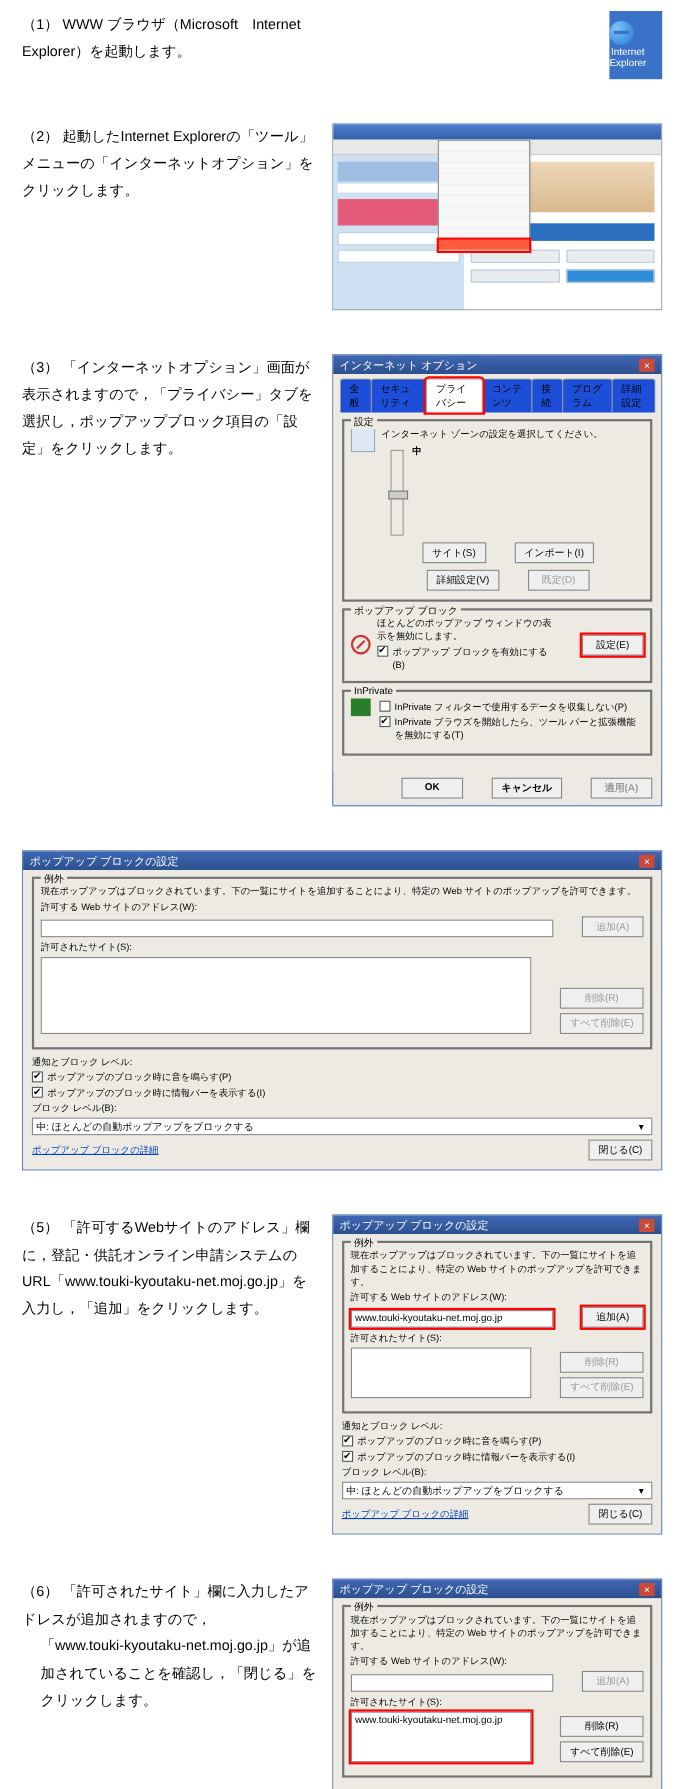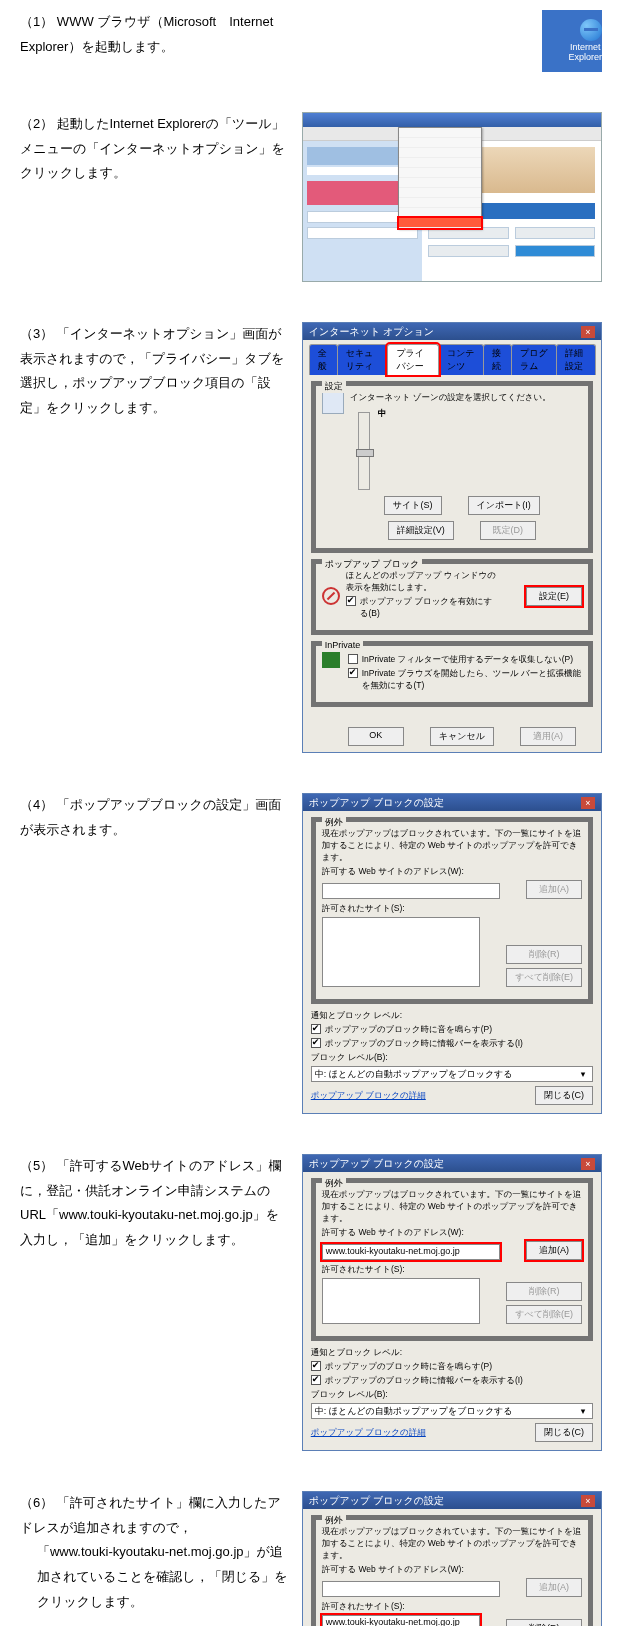--- a/index.html
+++ b/index.html
@@ -3,21 +3,21 @@
 <meta charset="utf-8">
 <style>
   * { box-sizing: border-box; margin: 0; padding: 0; }
   body { font-family: "MS PGothic", "Hiragino Kaku Gothic Pro", sans-serif; background: #fff; font-size: 12px; width: 622px; }
   .step { display: flex; padding: 10px 20px 30px 20px; gap: 14px; align-items: flex-start; }
   .step-text { flex: 0 0 46%; font-size: 13px; line-height: 1.9; color: #000; }
   .step-text .num { display: inline; }
   .step-text .body { margin-left: 1.3em; display: block; }
   .step-img { flex: 1; }
   
-  .ie-icon-box { width: 60px; height: 62px; background: #3a72c7; display: flex; flex-direction: column; align-items: flex-end; justify-content: center; gap: 2px; margin-left: auto; }
+  .ie-icon-box { width: 48px; height: 62px; background: #3a72c7; display: flex; flex-direction: column; align-items: flex-start; justify-content: center; gap: 2px; margin-left: auto; }
   .e-swirl { width: 22px; height: 22px; background: radial-gradient(circle at 30% 30%, #7ec7f9 0%, #2b7dd6 90%); border-radius: 50%; position: relative; }
   .e-swirl::after { content:""; position:absolute; left:4px; top:9px; width:14px; height:3px; background:#3a72c7; }
   .ie-icon-box .lbl { color:#fff; font-size:9px; text-align:center; line-height:1.1; }
   
   .mini-browser { border:1px solid #9aa; background:#e9eff6; height:170px; position:relative; font-size:8px; }
   .mb-titlebar { height:14px; background:linear-gradient(#4f7fd3,#335fa8); }
   .mb-toolbar { height:14px; background:#e8e8e8; border-bottom:1px solid #ccc; }
   .mb-body { display:flex; height:calc(100% - 28px); }
   .mb-left { width:40%; background:#cfe0f3; padding:6px 4px; }
   .mb-left .logo { height:18px; background:#9fbfe2; margin-bottom:2px; }
@@ -35,40 +35,40 @@
   .mb-right .row2 .accent { background:#2e8bd6; }
   
   .dlg { border:1px solid #5b7fb6; background:#eceae3; font-size:9px; color:#000; }
   .dlg-title { height:17px; background:linear-gradient(#3f68b4,#2c4f8e); color:#fff; padding:2px 6px; display:flex; justify-content:space-between; align-items:center; font-size:10px; }
   .dlg-title .x { width:14px; height:12px; background:#c84a3a; color:#fff; text-align:center; font-size:9px; line-height:12px; }
   .tabs { display:flex; background:#eceae3; padding:4px 6px 0 6px; gap:0; font-size:9px; }
   .tab { padding:2px 8px; border:1px solid #999; border-bottom:none; background:#1d4ed8; border-radius:3px 3px 0 0; margin-right:-1px; }
   .tab.active { background:#fff; position:relative; z-index:2; }
   .tab.hl { outline:2px solid red; }
   .dlg-body { background:#eceae3; padding:6px 8px 8px 8px; }
-  .group { border:5px solid #737373; padding:6px 6px 8px 6px; margin-bottom:6px; background:#eceae3; position:relative; }
+  .group { border:2px solid #737373; padding:6px 6px 8px 6px; margin-bottom:6px; background:#eceae3; position:relative; }
   .group-title { position:absolute; top:-6px; left:6px; background:#eceae3; padding:0 3px; font-size:9px; }
   .slider-area { display:flex; gap:6px; align-items:flex-start; }
   .slider-icon { width:22px; height:22px; background:#dfe8f5; border:1px solid #9ab; flex-shrink:0; }
   .slider-col { width:12px; height:78px; border:1px solid #999; margin:4px 2px 0 8px; position:relative; flex-shrink:0; }
   .slider-thumb { position:absolute; left:-3px; top:36px; width:18px; height:8px; background:#ccc; border:1px solid #777; }
   .slider-text { flex:1; font-size:8.5px; line-height:1.4; }
   .med-label { font-weight:bold; margin-bottom:2px; }
   .btn-row { display:flex; gap:6px; margin-top:6px; flex-wrap:wrap; }
   .btn { padding:2px 8px; border:1px solid #888; background:#efefef; font-size:9px; min-width:56px; text-align:center;margin-left:20px; }
   .btn.disabled { color:#999; }
   .btn.hl { outline:2px solid red; }
   .popup-row { display:flex; gap:6px; align-items:center;justify-content:flex-end; }
   .no-icon { width:18px; height:18px; border-radius:50%; border:2px solid #c33; position:relative; flex-shrink:0; }
   .no-icon::after { content:""; position:absolute; left:2px; top:6px; width:10px; height:2px; background:#c33; transform:rotate(-45deg); }
   .chk-line { display:flex; gap:4px; align-items:flex-start; margin:2px 0; font-size:8.5px; }
   .chk { width:10px; height:10px; border:1px solid #555; background:#fff; flex-shrink:0; position:relative; }
   .chk.checked::after { content:"✔"; position:absolute; top:-2px; left:0; font-size:9px; color:#000; }
   .inpriv-icon { width:18px; height:16px; background:#2a7e2a; flex-shrink:0; margin-right:4px; }
-  .dlg-footer { display:flex; gap:6px; justify-content:center; padding:6px 8px; }
+  .dlg-footer { display:flex; gap:6px; justify-content:flex-end; padding:6px 8px;font-weight:bold; }
   
   .txt-input { border:1px solid #888; background:#fff; height:16px; width:100%; padding:1px 3px; font-size:9px; }
   .txt-input.hl { outline:2px solid red; }
   .listbox { border:1px solid #888; background:#fff; height:70px; width:100%; font-size:9px; padding:1px 3px; }
   .listbox.hl { outline:2px solid red; }
   .listbox.short { height:46px; }
   .row-field { display:flex; gap:6px; align-items:flex-end; margin-bottom:4px; }
   .row-field .col { flex:1; }
   .side-btns { display:flex; flex-direction:column; gap:4px; }
   .link { color:#0040c0; text-decoration:underline; font-size:8.5px; }
@@ -217,24 +217,20 @@
       <div class="dlg-footer">
         <div class="btn">OK</div>
         <div class="btn">キャンセル</div>
         <div class="btn disabled">適用(A)</div>
       </div>
     </div>
   </div>
 </div>
 
 <div class="step">
-  <div class="step-text">
-    <span class="num">（4）</span>
-    <span>「ポップアップブロックの設定」画面が表示されます。</span>
-  </div>
   <div class="step-img">
     <div class="dlg">
       <div class="dlg-title">
           <span>ポップアップ ブロックの設定</span>
           <span class="x">×</span>
         </div>
       <div class="dlg-body">
         <div class="group">
           <span class="group-title">例外</span>
           <div class="lbl-sm">現在ポップアップはブロックされています。下の一覧にサイトを追加することにより、特定の Web サイトのポップアップを許可できます。</div>

